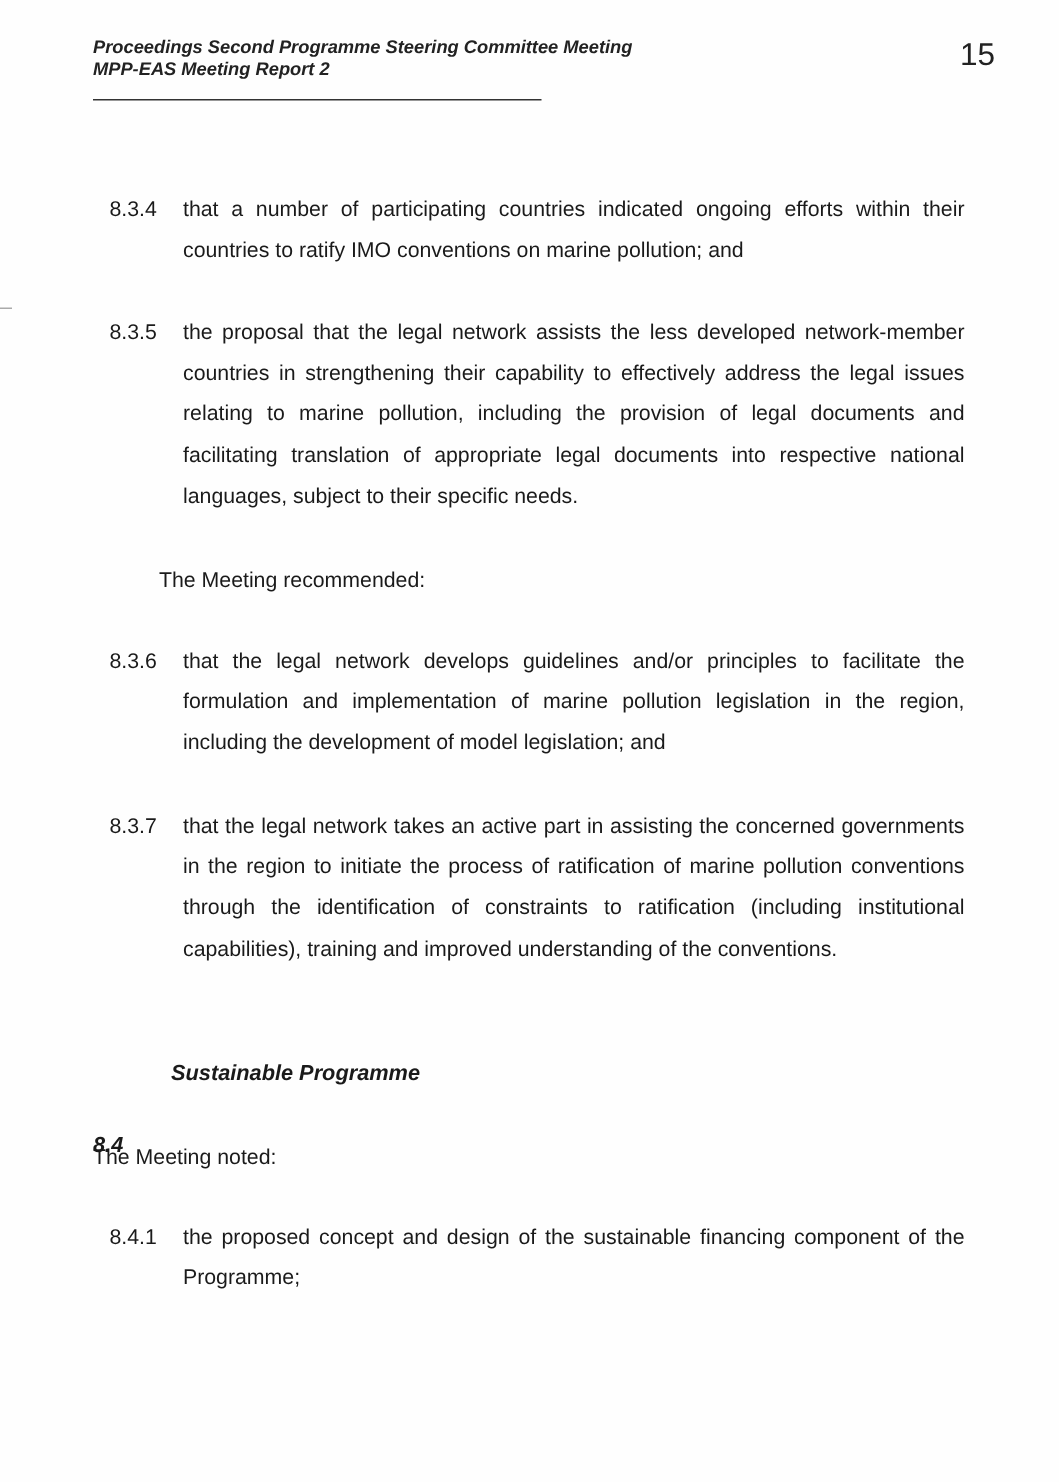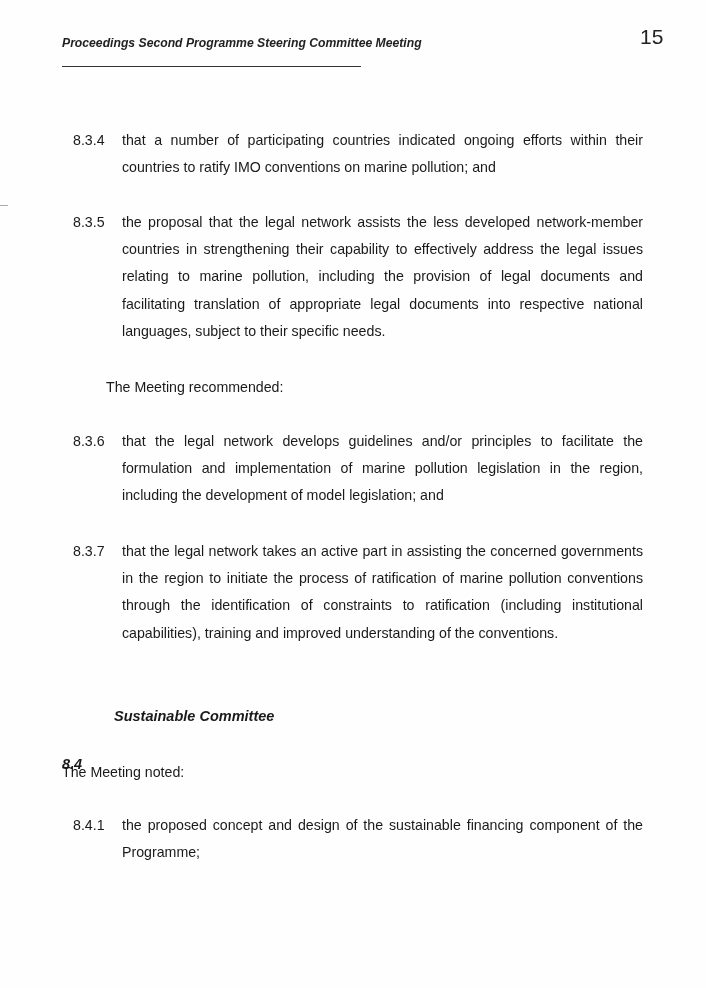--- a/index.html
+++ b/index.html
@@ -1,36 +1,37 @@
 <!DOCTYPE html>
 <html><head>
 <meta charset="utf-8">
 <style>
   html, body { margin:0; padding:0; background:#ffffff; }
   body { width:706px; height:988px; position:relative; overflow:hidden;
          font-family:"Liberation Sans", sans-serif; color:#1a1a1a; }
   .page { position:absolute; left:0; top:0; width:706px; height:988px; background:#fefefe; }
-  .hdr { position:absolute; left:62px; top:24px; font-style:italic; font-weight:bold; font-size:12.2px; line-height:15px; color:#222;margin-top:12px; }
+  .hdr { position:absolute; left:62px; top:24px; font-style:italic; font-weight:bold; font-size:12.2px; line-height:15px; color:#222; }
   .pnum { position:absolute; left:640px; top:25px; font-size:21px; color:#222; }
   .rule { position:absolute; left:62px; top:66px; width:299px; height:1px; background:#333; }
   .margin-mark { position:absolute; left:0; top:205px; width:8px; height:1px; background:#aaa; }
   .para { position:absolute; left:62px; width:597px; font-size:14.2px; line-height:27.2px; }
   .para .num { position:absolute; left:0; top:0;margin-left:11px; }
   .para .txt { position:absolute; left:60px; width:521px; text-align:justify; text-align-last:left; }
   .plain { position:absolute; left:62px; font-size:14.2px; line-height:20px; }
   .sec { position:absolute; left:62px; top:706px; font-size:14.5px; font-style:italic; font-weight:bold; line-height:20px; }
   .sec .snum { position:absolute; left:0;margin-top:48px; }
   .sec .stitle { position:absolute; left:52px; white-space:nowrap; }
 </style>
 </head>
 <body>
 
 <div class="page">
   <div class="hdr">
     <div>Proceedings Second Programme Steering Committee Meeting</div>
+    <div>MPP-EAS Meeting Report 2</div>
   </div>
   <div class="pnum">15</div>
   <div class="rule"></div>
   <div class="margin-mark"></div>
 
   <div class="para" style="top:127px;">
     <span class="num">8.3.4</span>
     <span class="txt">that a number of participating countries indicated ongoing efforts within their countries to ratify IMO conventions on marine pollution; and</span>
   </div>
 
@@ -46,21 +47,21 @@
     <span class="txt">that the legal network develops guidelines and/or principles to facilitate the formulation and implementation of marine pollution legislation in the region, including the development of model legislation; and</span>
   </div>
 
   <div class="para" style="top:538px;">
     <span class="num">8.3.7</span>
     <span class="txt">that the legal network takes an active part in assisting the concerned governments in the region to initiate the process of ratification of marine pollution conventions through the identification of constraints to ratification (including institutional capabilities), training and improved understanding of the conventions.</span>
   </div>
 
   <div class="sec">
     <span class="snum">8.4</span>
-    <span class="stitle">Sustainable Committee</span>
+    <span class="stitle">Sustainable Programme</span>
   </div>
 
   <div class="plain" style="top:762px;">The Meeting noted:</div>
 
   <div class="para" style="top:812px;">
     <span class="num">8.4.1</span>
     <span class="txt">the proposed concept and design of the sustainable financing component of the Programme;</span>
   </div>
 </div>
 

